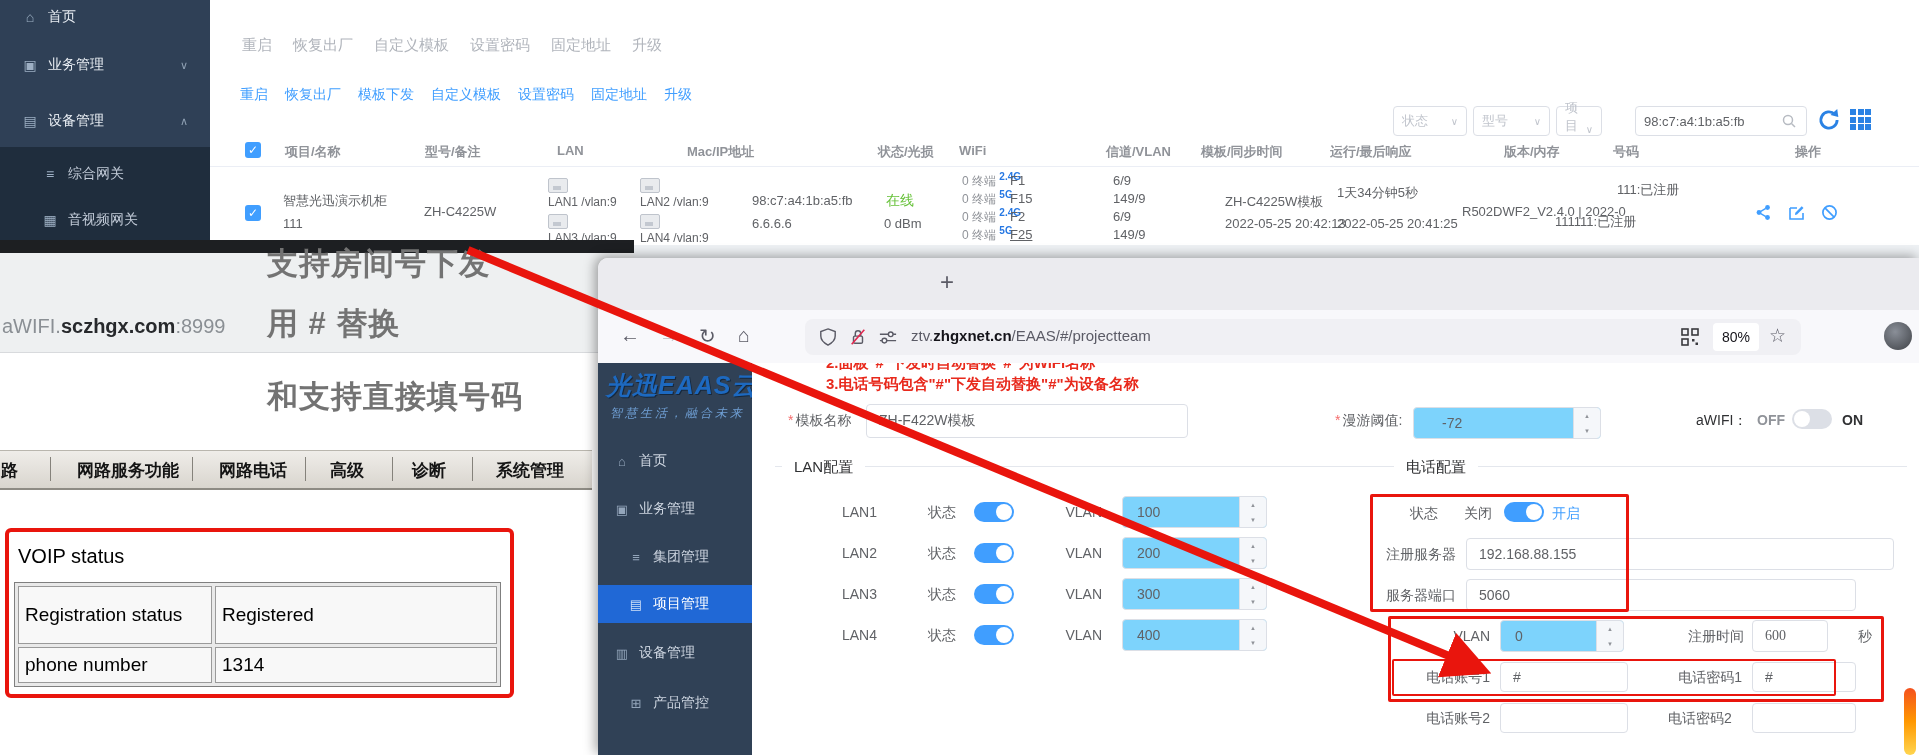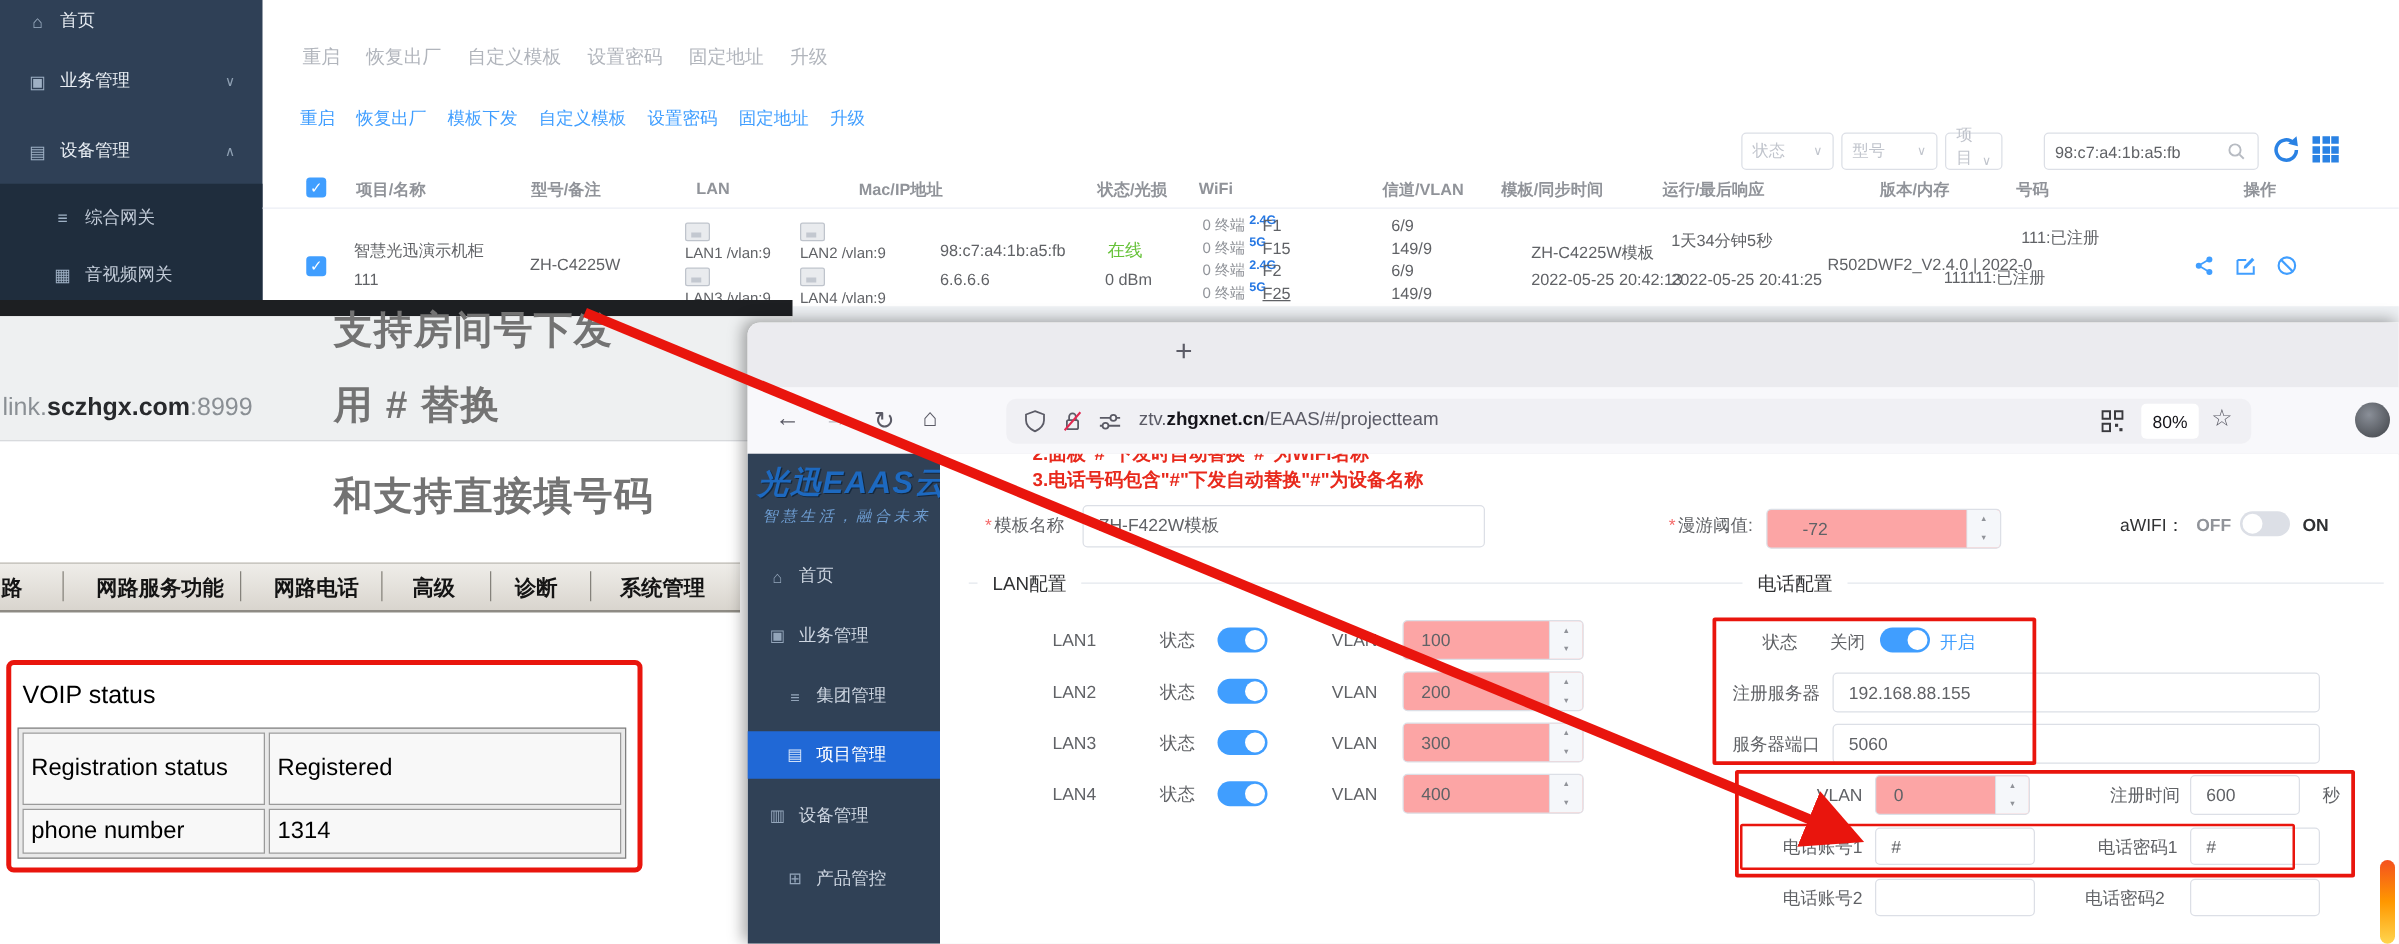--- a/index.html
+++ b/index.html
@@ -65,21 +65,21 @@
   .bmenu{position:absolute;left:0;width:154px;height:36px;display:flex;align-items:center;color:#cdd5e0;font-size:14px;}
   .bmenu .ic{width:16px;text-align:center;margin-right:9px;font-size:13px;color:#93a5ba;}
   .bmenu.active{background:#2068d6;color:#fff;}
   .bmenu.active .ic{color:#cfe0f8;}
   #bmain{position:absolute;left:154px;top:105px;width:1167px;height:392px;background:#fff;overflow:hidden;}
   .rednote{position:absolute;font-size:15px;font-weight:bold;color:#e8291c;white-space:nowrap;}
   .flabel{position:absolute;font-size:14px;color:#606266;white-space:nowrap;}
   .red-ast{color:#f56c6c;margin-right:2px;}
   .finput{position:absolute;height:34px;border:1px solid #dcdfe6;border-radius:4px;background:#fff;
     font-size:14px;color:#606266;padding:0 12px;box-sizing:border-box;font-family:inherit;}
-  .stepper{position:absolute;border:1px solid #dcdfe6;border-radius:4px;background:#fca5a5;box-sizing:border-box;}
+  .stepper{position:absolute;border:1px solid #dcdfe6;border-radius:4px;background:#7dd3fc;box-sizing:border-box;}
   .stepper .val{position:absolute;left:14px;top:50%;transform:translateY(-50%);font-size:14px;color:#606266;}
   .stepper .spin{position:absolute;right:0;top:0;bottom:0;width:26px;background:#f5f7fa;border-left:1px solid #dcdfe6;
     border-radius:0 3px 3px 0;display:flex;flex-direction:column;align-items:center;justify-content:space-around;
     font-size:6px;color:#909399;}
   .sw{position:absolute;width:40px;height:20px;border-radius:10px;background:#409eff;}
   .sw::after{content:"";position:absolute;top:2px;width:16px;height:16px;border-radius:50%;background:#fff;right:2px;}
   .sw.off{background:#dcdfe6;}
   .sw.off::after{right:auto;left:2px;}
   .divider{position:absolute;height:1px;background:#e4e7ed;}
   .divlabel{position:absolute;background:#fff;padding:0 12px;font-size:15px;color:#303133;white-space:nowrap;}
@@ -244,21 +244,21 @@
       <circle cx="8.5" cy="8.5" r="6.6" fill="none" stroke="#409eff" stroke-width="1.7"></circle>
         <line x1="3.9" y1="3.9" x2="13.1" y2="13.1" stroke="#409eff" stroke-width="1.7"></line>
     </svg>
   </div>
   <div class="abs" style="left:630px;top:245px;width:1289px;height:13px;background:#eef1f4;"></div>
 </div>
 
 <div id="config-win">
   <div id="cw-titlebar"></div>
   <div id="cw-chrome">
-    <div id="cw-url"><span>link.</span><b>sczhgx.com</b><span>:8999</span></div>
+    <div id="cw-url"><span>aWIFI.</span><b>sczhgx.com</b><span>:8999</span></div>
   </div>
   <div id="cw-tabbar">
     <span class="cfg-tab" style="left:-16px;">网路</span>
     <i class="cfg-sep" style="left:50px;"></i>
     <span class="cfg-tab" style="left:77px;">网路服务功能</span>
     <i class="cfg-sep" style="left:192px;"></i>
     <span class="cfg-tab" style="left:219px;">网路电话</span>
     <i class="cfg-sep" style="left:305px;"></i>
     <span class="cfg-tab" style="left:330px;">高级</span>
     <i class="cfg-sep" style="left:392px;"></i>
@@ -415,34 +415,34 @@
           <span>▼</span>
         </div>
     </div>
 
     <span class="flabel" style="left:658px;top:142px;">状态</span>
     <span class="flabel" style="left:712px;top:142px;">关闭</span>
     <div class="sw" style="left:752px;top:139px;"></div>
     <span class="flabel" style="left:800px;top:142px;color:#409eff;">开启</span>
 
     <span class="flabel" style="left:620px;top:183px;width:84px;text-align:right;">注册服务器</span>
-    <input class="finput" style="left: 714px; top: 175px; width: 390px; height: 32px;" readonly="" value="192.168.88.155">
+    <input class="finput" style="left: 714px; top: 175px; width: 428px; height: 32px;" readonly="" value="192.168.88.155">
     <span class="flabel" style="left:620px;top:224px;width:84px;text-align:right;">服务器端口</span>
     <input class="finput" style="left: 714px; top: 216px; width: 390px; height: 32px;" readonly="" value="5060">
 
     <span class="flabel" style="left:660px;top:265px;width:78px;text-align:right;">VLAN</span>
     <div class="stepper" style="left:748px;top:257px;width:124px;height:32px;">
       <span class="val">0</span>
       <div class="spin">
           <span>▲</span>
           <span>▼</span>
         </div>
     </div>
     <span class="flabel" style="left:920px;top:265px;width:72px;text-align:right;">注册时间</span>
-    <input class="finput" style="left: 1000px; top: 257px; width: 88px; height: 32px;" readonly="" value="600">
+    <input class="finput" style="left: 1000px; top: 257px; width: 76px; height: 32px; font-family: Liberation Serif, serif;" readonly="" value="600">
     <span class="flabel" style="left:1106px;top:265px;">秒</span>
 
     <span class="flabel" style="left:664px;top:306px;width:74px;text-align:right;">电话账号1</span>
     <input class="finput" style="left: 748px; top: 299px; width: 128px; height: 30px;" readonly="" value="#">
     <span class="flabel" style="left:916px;top:306px;width:74px;text-align:right;">电话密码1</span>
     <input class="finput" style="left: 1000px; top: 299px; width: 104px; height: 30px;" readonly="" value="#">
 
     <span class="flabel" style="left:664px;top:347px;width:74px;text-align:right;">电话账号2</span>
     <input class="finput" style="left: 748px; top: 340px; width: 128px; height: 30px;" readonly="" value="">
     <span class="flabel" style="left:916px;top:347px;width:74px;text-align:left;">电话密码2</span>

